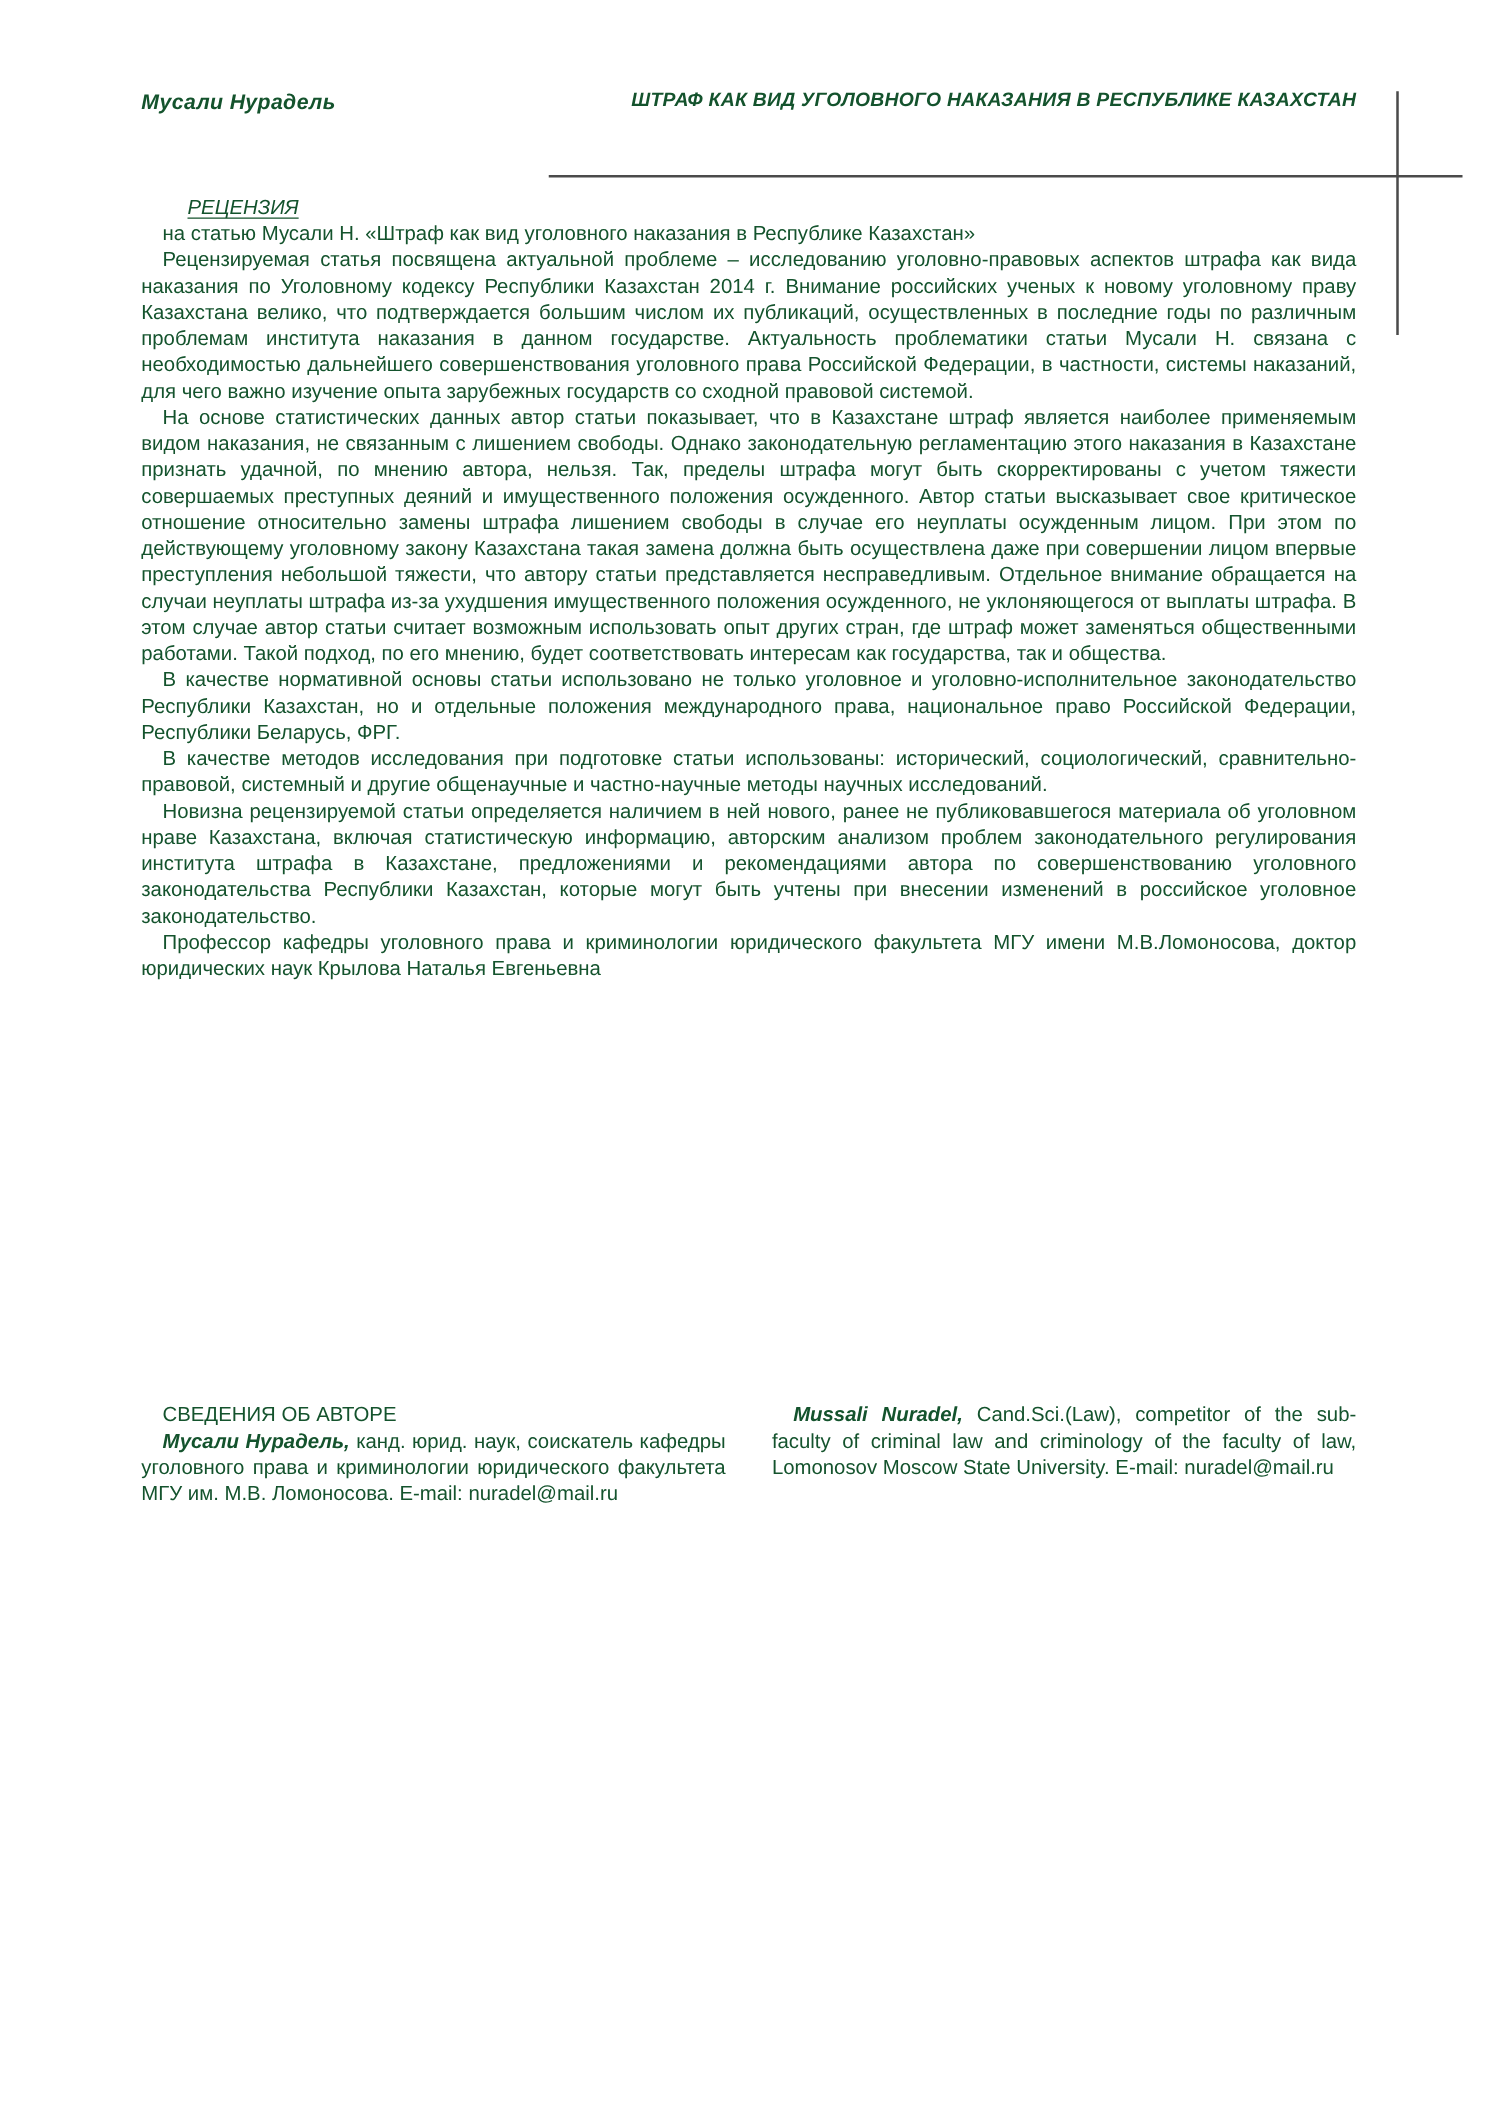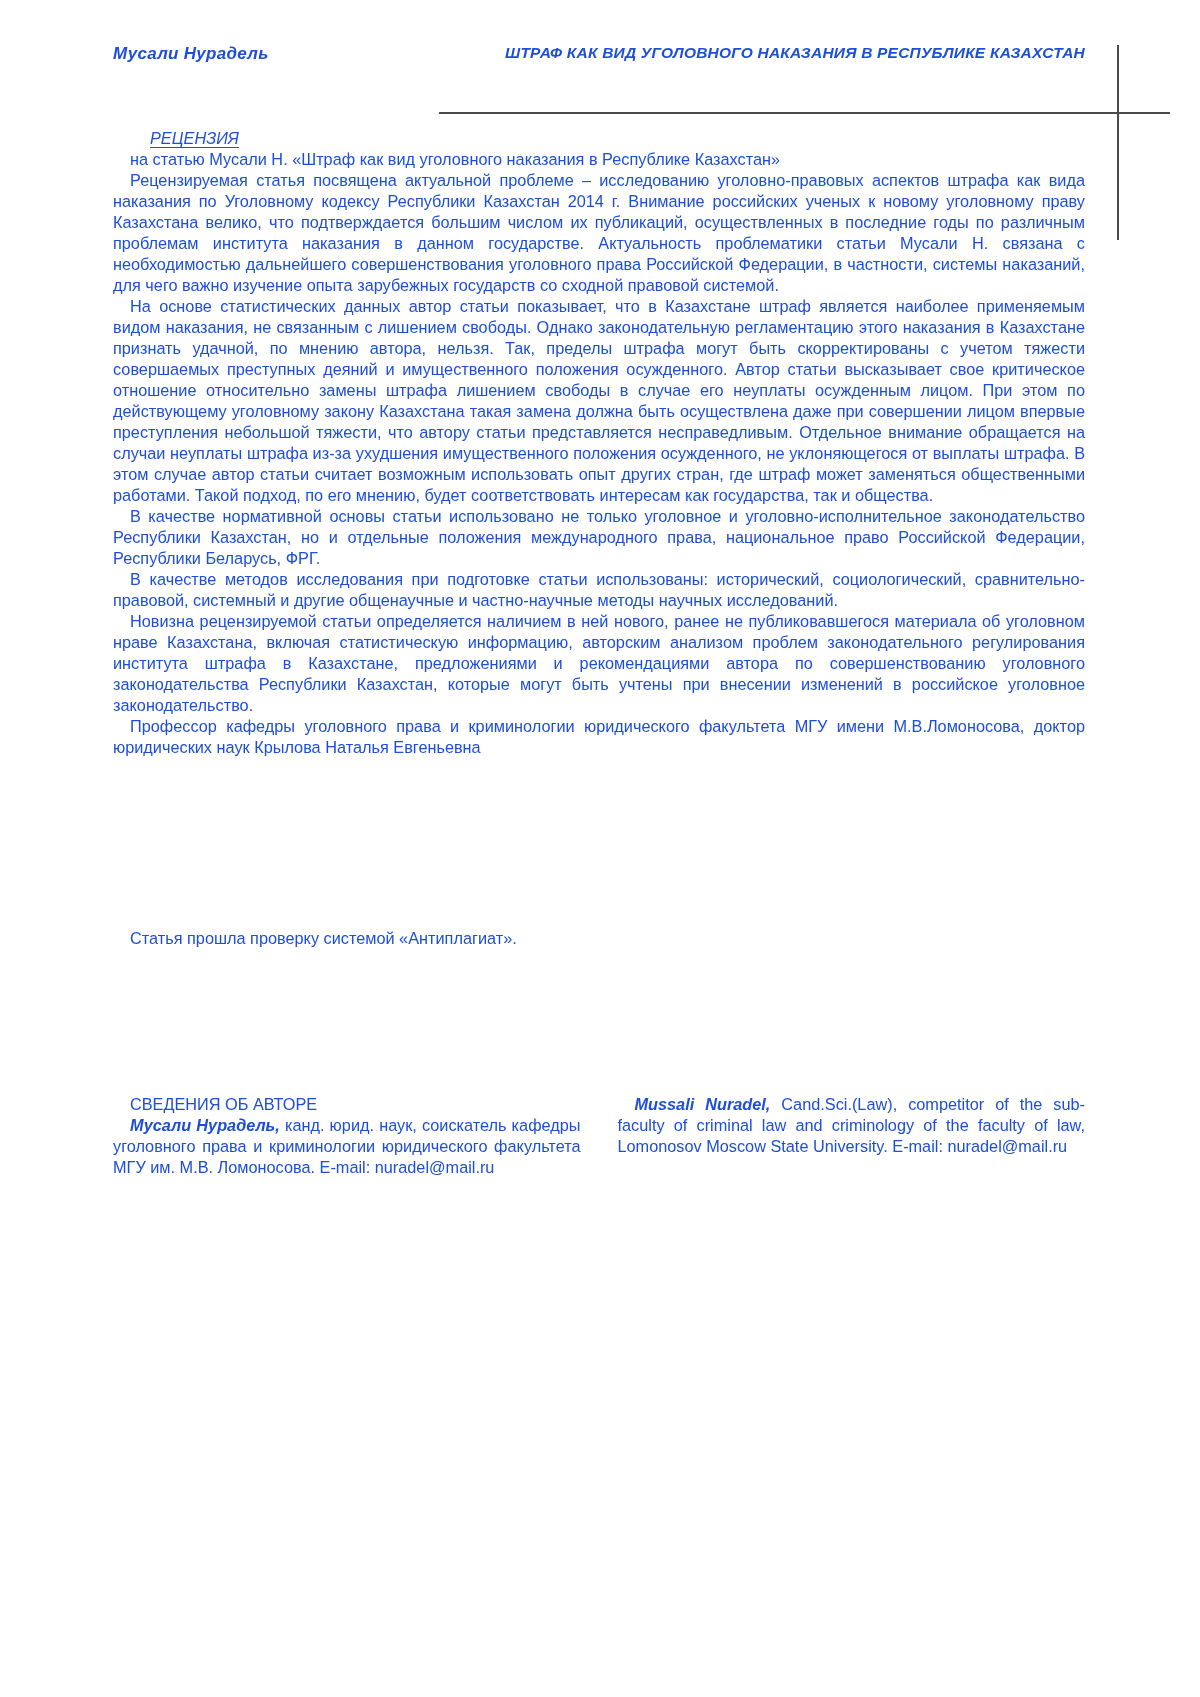--- a/index.html
+++ b/index.html
@@ -1,22 +1,23 @@
 <!DOCTYPE html>
 <html><head>
 <meta charset="utf-8">
 <style>
   html,body{margin:0;padding:0;background:#ffffff;}
   .page{
     position:relative;
     width:1200px;height:1306px;
     background:#ffffff;
     font-family:"Liberation Sans", sans-serif;
-    color:#1d4ed8;
+    color:#14532d;
     overflow:hidden;
+    margin-top:28px;
   }
   
   .header-author{
     position:absolute;left:113px;top:44px;
     font-size:17px;font-weight:bold;font-style:italic;
     letter-spacing:0.3px;white-space:nowrap;
   }
   .header-title{
     position:absolute;right:115px;top:44px;
     font-size:15.5px;font-weight:bold;font-style:italic;
@@ -101,21 +102,20 @@
     <div class="review-heading">РЕЦЕНЗИЯ</div>
     <div class="review-subheading">на статью Мусали Н. «Штраф как вид уголовного наказания в Республике Казахстан»</div>
     <p>Рецензируемая статья посвящена актуальной проблеме – исследованию уголовно-правовых аспектов штрафа как вида наказания по Уголовному кодексу Республики Казахстан 2014 г. Внимание российских ученых к новому уголовному праву Казахстана велико, что подтверждается большим числом их публикаций, осуществленных в последние годы по различным проблемам института наказания в данном государстве. Актуальность проблематики статьи Мусали Н. связана с необходимостью дальнейшего совершенствования уголовного права Российской Федерации, в частности, системы наказаний, для чего важно изучение опыта зарубежных государств со сходной правовой системой.</p>
     <p>На основе статистических данных автор статьи показывает, что в Казахстане штраф является наиболее применяемым видом наказания, не связанным с лишением свободы. Однако законодательную регламентацию этого наказания в Казахстане признать удачной, по мнению автора, нельзя. Так, пределы штрафа могут быть скорректированы с учетом тяжести совершаемых преступных деяний и имущественного положения осужденного. Автор статьи высказывает свое критическое отношение относительно замены штрафа лишением свободы в случае его неуплаты осужденным лицом. При этом по действующему уголовному закону Казахстана такая замена должна быть осуществлена даже при совершении лицом впервые преступления небольшой тяжести, что автору статьи представляется несправедливым. Отдельное внимание обращается на случаи неуплаты штрафа из-за ухудшения имущественного положения осужденного, не уклоняющегося от выплаты штрафа. В этом случае автор статьи считает возможным использовать опыт других стран, где штраф может заменяться общественными работами. Такой подход, по его мнению, будет соответствовать интересам как государства, так и общества.</p>
     <p>В качестве нормативной основы статьи использовано не только уголовное и уголовно-исполнительное законодательство Республики Казахстан, но и отдельные положения международного права, национальное право Российской Федерации, Республики Беларусь, ФРГ.</p>
     <p>В качестве методов исследования при подготовке статьи использованы: исторический, социологический, сравнительно-правовой, системный и другие общенаучные и частно-научные методы научных исследований.</p>
     <p>Новизна рецензируемой статьи определяется наличием в ней нового, ранее не публиковавшегося материала об уголовном нраве Казахстана, включая статистическую информацию, авторским анализом проблем законодательного регулирования института штрафа в Казахстане, предложениями и рекомендациями автора по совершенствованию уголовного законодательства Республики Казахстан, которые могут быть учтены при внесении изменений в российское уголовное законодательство.</p>
     <p>Профессор кафедры уголовного права и криминологии юридического факультета МГУ имени М.В.Ломоносова, доктор юридических наук Крылова Наталья Евгеньевна</p>
   </div>
 
-  <div class="note">Статья прошла проверку системой «Антиплагиат».</div>
 
   <div class="received">
   </div>
 
   <div class="authors">
     <div class="author-col">
       <div class="author-heading">СВЕДЕНИЯ ОБ АВТОРЕ</div>
       <p><span class="author-name">Мусали Нурадель,</span><span> канд. юрид. наук, соискатель кафедры уголовного права и криминологии юридического факультета МГУ им. М.В. Ломоносова. E-mail: nuradel@mail.ru</span></p>
     </div>
     <div class="author-col">

